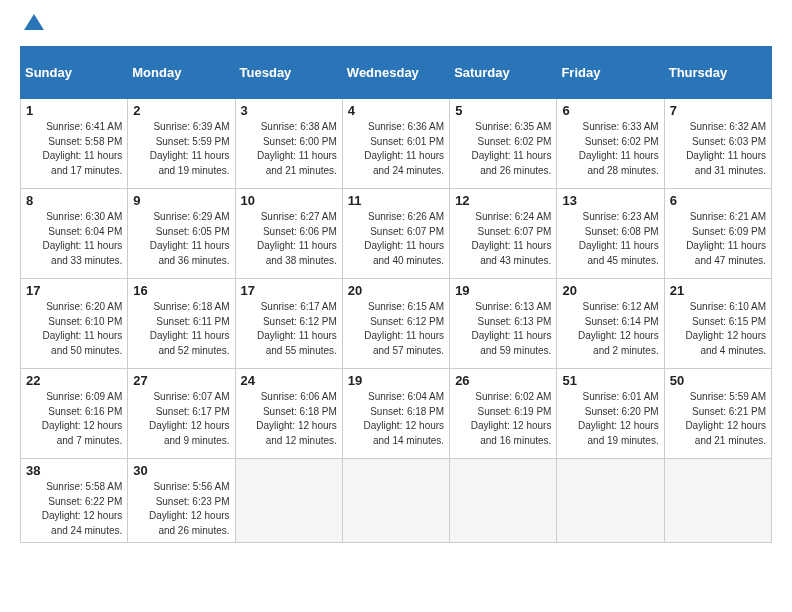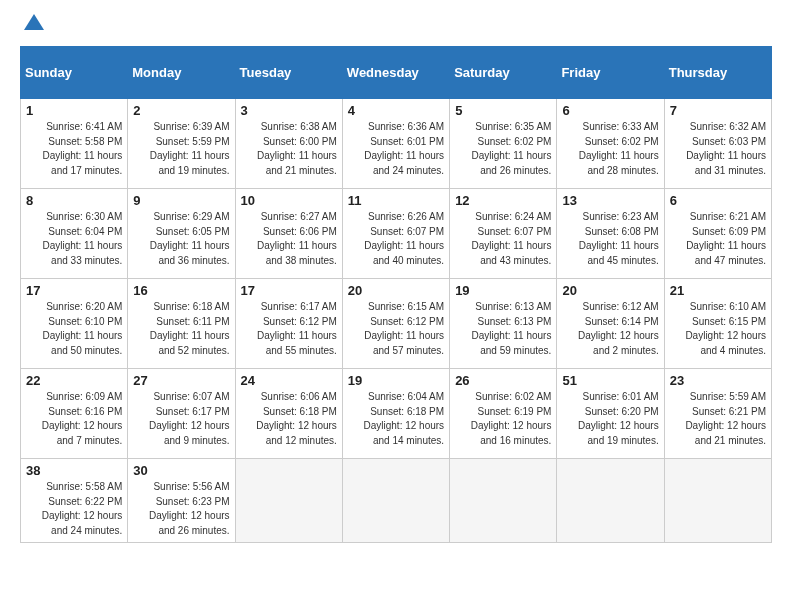--- a/index.html
+++ b/index.html
@@ -239,21 +239,21 @@
         </td>
         <td>
           <span class="day-number">26</span>
           <div class="day-info">Sunrise: 6:02 AM<br>Sunset: 6:19 PM<br>Daylight: 12 hours and 16 minutes.</div>
         </td>
         <td>
           <span class="day-number">51</span>
           <div class="day-info">Sunrise: 6:01 AM<br>Sunset: 6:20 PM<br>Daylight: 12 hours and 19 minutes.</div>
         </td>
         <td>
-          <span class="day-number">23</span>
+          <span class="day-number">50</span>
           <div class="day-info">Sunrise: 5:59 AM<br>Sunset: 6:21 PM<br>Daylight: 12 hours and 21 minutes.</div>
         </td>
       </tr>
       <tr>
         <td>
           <span class="day-number">38</span>
           <div class="day-info">Sunrise: 5:58 AM<br>Sunset: 6:22 PM<br>Daylight: 12 hours and 24 minutes.</div>
         </td>
         <td>
           <span class="day-number">30</span>

